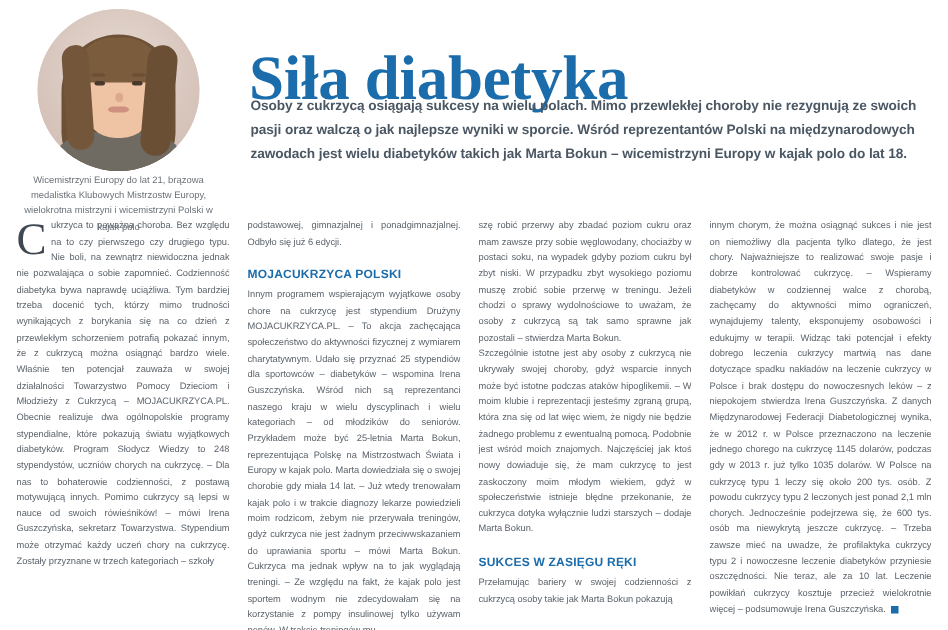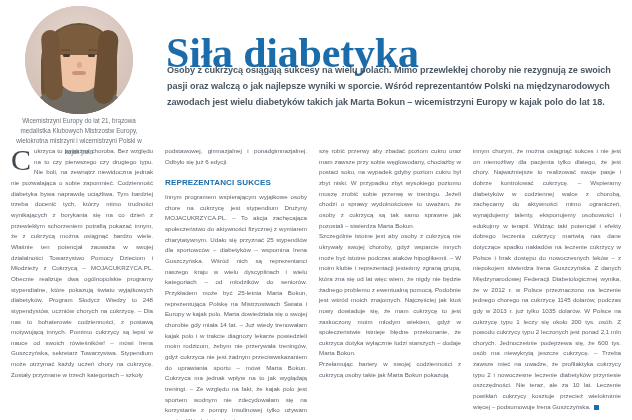--- a/index.html
+++ b/index.html
@@ -299,26 +299,27 @@
 
     <div class="lead">Osoby z cukrzycą osiągają sukcesy na wielu polach. Mimo przewlekłej choroby nie rezygnują ze swoich pasji oraz walczą o jak najlepsze wyniki w sporcie. Wśród reprezentantów Polski na międzynarodowych zawodach jest wielu diabetyków takich jak Marta Bokun – wicemistrzyni Europy w kajak polo do lat 18.</div>
   </div>
 
   <div class="columns">
     <div class="col c1">
         <p class="dropcap-para">Cukrzyca to poważna choroba. Bez względu na to czy pierwszego czy drugiego typu. Nie boli, na zewnątrz niewidoczna jednak nie pozwalająca o sobie zapomnieć. Codzienność diabetyka bywa naprawdę uciążliwa. Tym bardziej trzeba docenić tych, którzy mimo trudności wynikających z borykania się na co dzień z przewlekłym schorzeniem potrafią pokazać innym, że z cukrzycą można osiągnąć bardzo wiele. Właśnie ten potencjał zauważa w swojej działalności Towarzystwo Pomocy Dzieciom i Młodzieży z Cukrzycą – MOJACUKRZYCA.PL. Obecnie realizuje dwa ogólnopolskie programy stypendialne, które pokazują światu wyjątkowych diabetyków. Program Słodycz Wiedzy to 248 stypendystów, uczniów chorych na cukrzycę. – Dla nas to bohaterowie codzienności, z postawą motywującą innych. Pomimo cukrzycy są lepsi w nauce od swoich rówieśników! – mówi Irena Guszczyńska, sekretarz Towarzystwa. Stypendium może otrzymać każdy uczeń chory na cukrzycę. Zostały przyznane w trzech kategoriach – szkoły</p>
       </div>
     <div class="col c2">
         <p class="">podstawowej, gimnazjalnej i ponadgimnazjalnej. Odbyło się już 6 edycji.</p>
-        <div class="sec-head">REPREZENTANCI SUKCES</div>
+        <div class="sec-head">MOJACUKRZYCA POLSKI</div>
         <p class="">Innym programem wspierającym wyjątkowe osoby chore na cukrzycę jest stypendium Drużyny MOJACUKRZYCA.PL. – To akcja zachęcająca społeczeństwo do aktywności fizycznej z wymiarem charytatywnym. Udało się przyznać 25 stypendiów dla sportowców – diabetyków – wspomina Irena Guszczyńska. Wśród nich są reprezentanci naszego kraju w wielu dyscyplinach i wielu kategoriach – od młodzików do seniorów. Przykładem może być 25-letnia Marta Bokun, reprezentująca Polskę na Mistrzostwach Świata i Europy w kajak polo. Marta dowiedziała się o swojej chorobie gdy miała 14 lat. – Już wtedy trenowałam kajak polo i w trakcie diagnozy lekarze powiedzieli moim rodzicom, żebym nie przerywała treningów, gdyż cukrzyca nie jest żadnym przeciwwskazaniem do uprawiania sportu – mówi Marta Bokun. Cukrzyca ma jednak wpływ na to jak wyglądają treningi. – Ze względu na fakt, że kajak polo jest sportem wodnym nie zdecydowałam się na korzystanie z pompy insulinowej tylko używam penów. W trakcie treningów mu-</p>
       </div>
     <div class="col c3">
         <p class="">szę robić przerwy aby zbadać poziom cukru oraz mam zawsze przy sobie węglowodany, chociażby w postaci soku, na wypadek gdyby poziom cukru był zbyt niski. W przypadku zbyt wysokiego poziomu muszę zrobić sobie przerwę w treningu. Jeżeli chodzi o sprawy wydolnościowe to uważam, że osoby z cukrzycą są tak samo sprawne jak pozostali – stwierdza Marta Bokun.</p>
         <p class="">Szczególnie istotne jest aby osoby z cukrzycą nie ukrywały swojej choroby, gdyż wsparcie innych może być istotne podczas ataków hipoglikemii. – W moim klubie i reprezentacji jesteśmy zgraną grupą, która zna się od lat więc wiem, że nigdy nie będzie żadnego problemu z ewentualną pomocą. Podobnie jest wśród moich znajomych. Najczęściej jak ktoś nowy dowiaduje się, że mam cukrzycę to jest zaskoczony moim młodym wiekiem, gdyż w społeczeństwie istnieje błędne przekonanie, że cukrzyca dotyka wyłącznie ludzi starszych – dodaje Marta Bokun.</p>
+        <div class="sec-head">SUKCES W ZASIĘGU RĘKI</div>
         <p class="">Przełamując bariery w swojej codzienności z cukrzycą osoby takie jak Marta Bokun pokazują</p>
       </div>
     <div class="col c4">
         <p class="">innym chorym, że można osiągnąć sukces i nie jest on niemożliwy dla pacjenta tylko dlatego, że jest chory. Najważniejsze to realizować swoje pasje i dobrze kontrolować cukrzycę. – Wspieramy diabetyków w codziennej walce z chorobą, zachęcamy do aktywności mimo ograniczeń, wynajdujemy talenty, eksponujemy osobowości i edukujmy w terapii. Widząc taki potencjał i efekty dobrego leczenia cukrzycy martwią nas dane dotyczące spadku nakładów na leczenie cukrzycy w Polsce i brak dostępu do nowoczesnych leków – z niepokojem stwierdza Irena Guszczyńska. Z danych Międzynarodowej Federacji Diabetologicznej wynika, że w 2012 r. w Polsce przeznaczono na leczenie jednego chorego na cukrzycę 1145 dolarów, podczas gdy w 2013 r. już tylko 1035 dolarów. W Polsce na cukrzycę typu 1 leczy się około 200 tys. osób. Z powodu cukrzycy typu 2 leczonych jest ponad 2,1 mln chorych. Jednocześnie podejrzewa się, że 600 tys. osób ma niewykrytą jeszcze cukrzycę. – Trzeba zawsze mieć na uwadze, że profilaktyka cukrzycy typu 2 i nowoczesne leczenie diabetyków przyniesie oszczędności. Nie teraz, ale za 10 lat. Leczenie powikłań cukrzycy kosztuje przecież wielokrotnie więcej – podsumowuje Irena Guszczyńska.<span class="endmark"></span></p>
       </div>
   </div>
 
 </div>
 
 </body></html>

